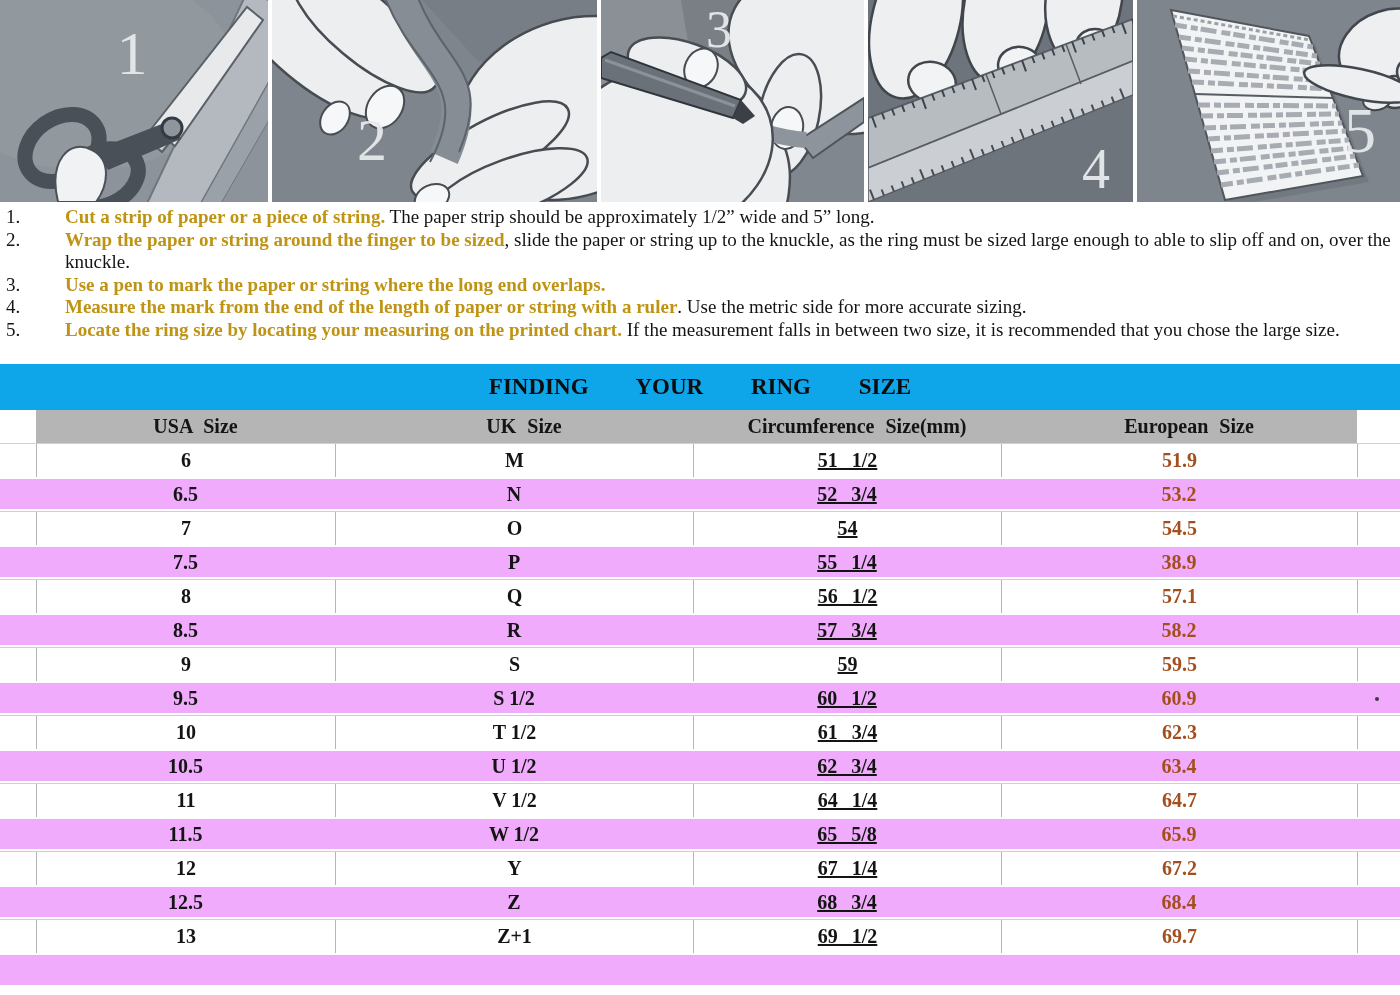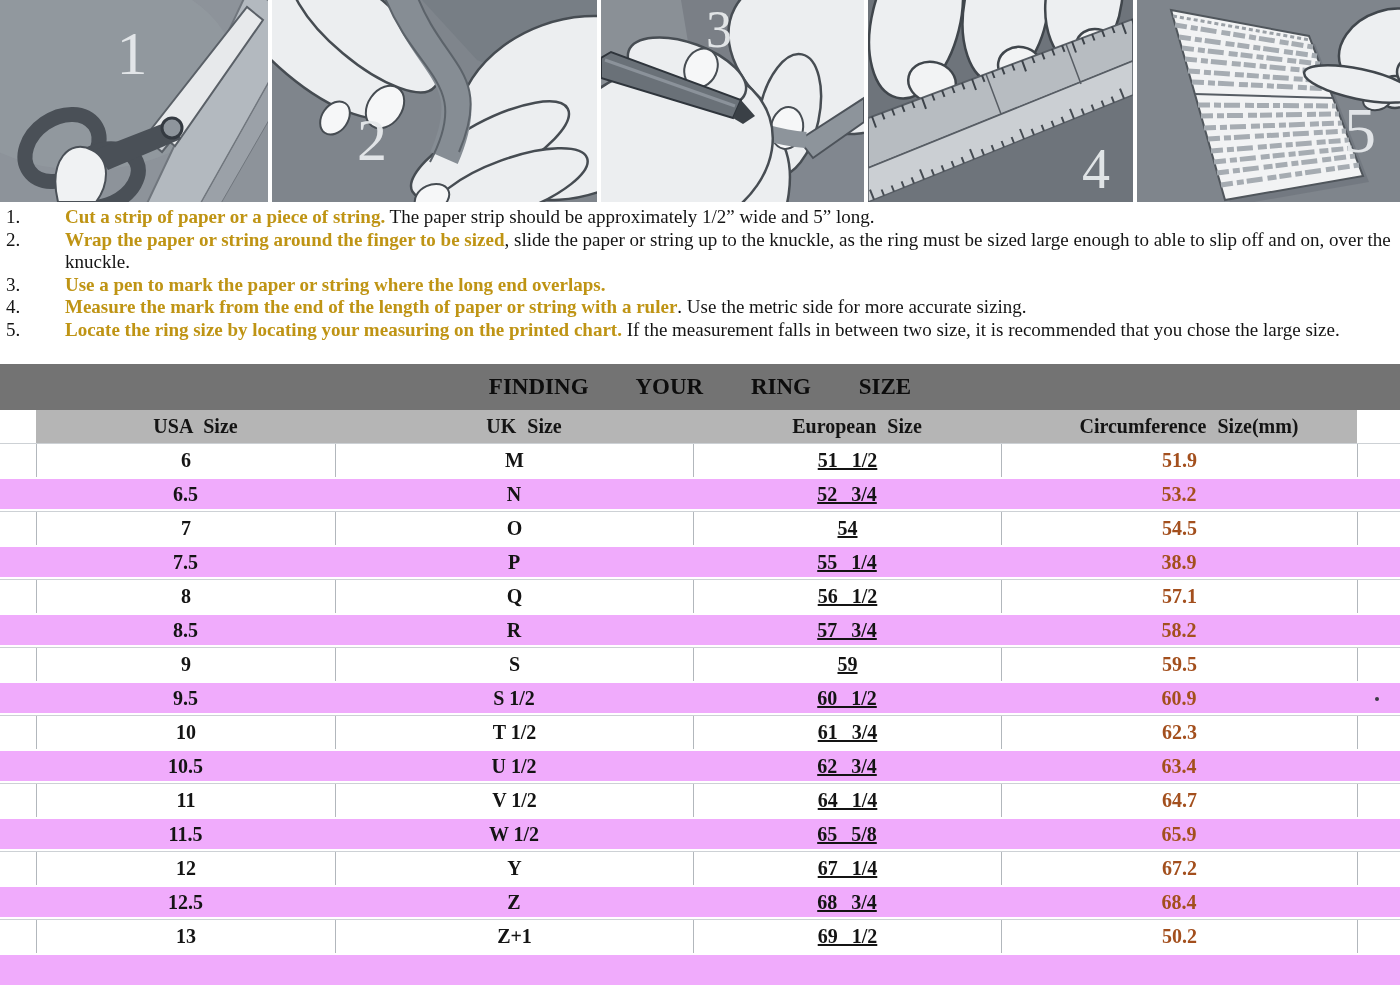--- a/index.html
+++ b/index.html
@@ -14,21 +14,21 @@
   .panel svg { display:block; width:100%; height:100%; }
   .step-num { font-family:"Liberation Serif", serif; fill:#e7eaec; opacity:.95; }
 
   
   .instr { height:162px; padding:4px 6px 0 0; font-size:19px; line-height:22.5px; overflow:hidden; }
   .ins { position:relative; padding-left:65px; }
   .ins .num { position:absolute; left:6px; top:0; }
   .lead { color:#bf9414; font-weight:bold; }
 
   
-  .ttitle { height:46px; background:#737373; display:flex; align-items:center; justify-content:center;
+  .ttitle { height:46px; background:#0ea5e9; display:flex; align-items:center; justify-content:center;
             font-size:23px; font-weight:bold; word-spacing:42px; color:#0d0d0d; }
   .thead { display:grid; grid-template-columns:36px 299px 358px 308px 356px 43px; height:33px; background:#fff; }
   .thead .hcell { background:#b5b5b5; display:flex; align-items:center; justify-content:center;
                   font-size:20px; font-weight:bold; word-spacing:6px;padding-left:20px; }
   .trow { display:grid; grid-template-columns:36px 299px 358px 308px 356px 43px; height:34px;
           font-size:20px; font-weight:bold; }
   .trow .cell { display:flex; align-items:center; justify-content:center; height:100%; }
   .trow.white { background:#fff; border-top:1px solid #cdd1d5; }
   .trow.white .cell.b { border-left:1px solid #b2b7bc; }
   .trow.green { background:#f0abfc; border-top:2px solid #fff; border-bottom:2px solid #fff; }
@@ -196,22 +196,22 @@
     </div>
   </div>
 
   <div>
     <div class="ttitle">FINDING YOUR RING SIZE</div>
 
     <div class="thead">
       <div></div>
       <div class="hcell">USA Size</div>
       <div class="hcell">UK Size</div>
+      <div class="hcell">Circumference Size(mm)</div>
       <div class="hcell">European Size</div>
-      <div class="hcell">Circumference Size(mm)</div>
       <div></div>
     </div>
 
     <div class="trow white">
       <div class="cell"></div>
       <div class="cell b usa">6</div>
       <div class="cell b uk">M</div>
       <div class="cell b eur">51 1/2</div>
       <div class="cell b circ">51.9</div>
       <div class="cell b"></div>
@@ -318,20 +318,20 @@
       <div class="cell uk">Z</div>
       <div class="cell eur">68 3/4</div>
       <div class="cell circ">68.4</div>
       <div class="cell"></div>
     </div>
     <div class="trow white">
       <div class="cell"></div>
       <div class="cell b usa">13</div>
       <div class="cell b uk">Z+1</div>
       <div class="cell b eur">69 1/2</div>
-      <div class="cell b circ">50.2</div>
+      <div class="cell b circ">69.7</div>
       <div class="cell b"></div>
     </div>
     <div class="trow green bottom-band"></div>
   </div>
 
   <div class="stray-dot"></div>
 </div>
 
 </body></html>

